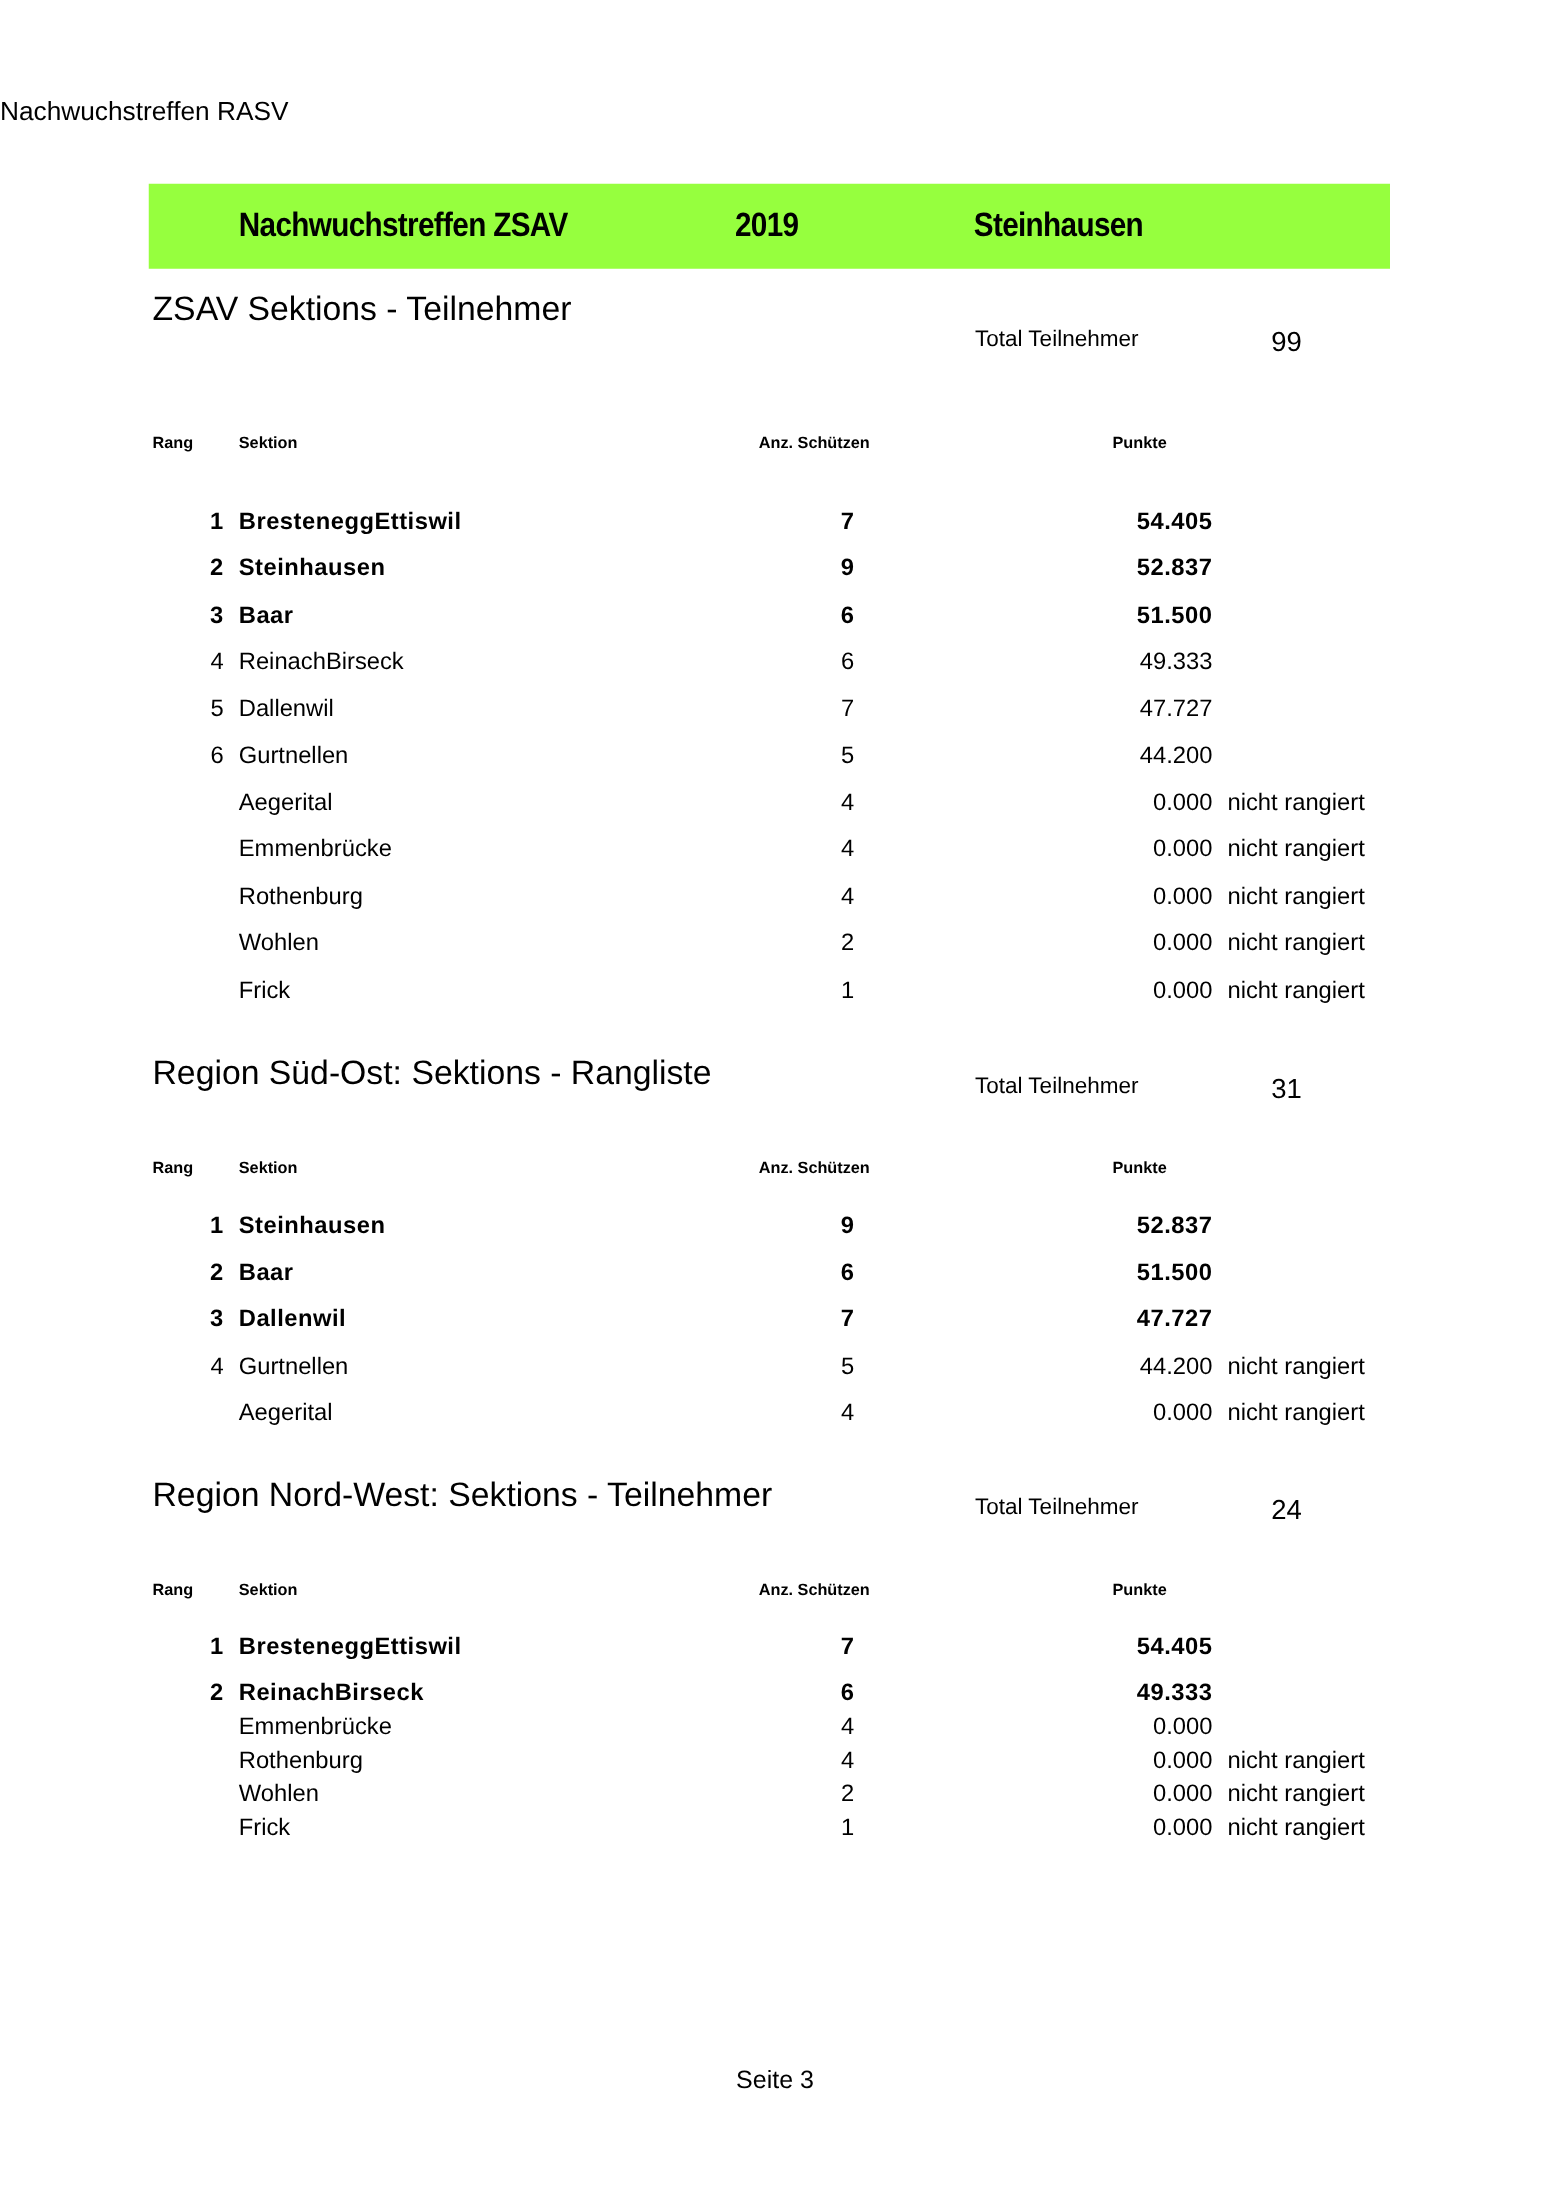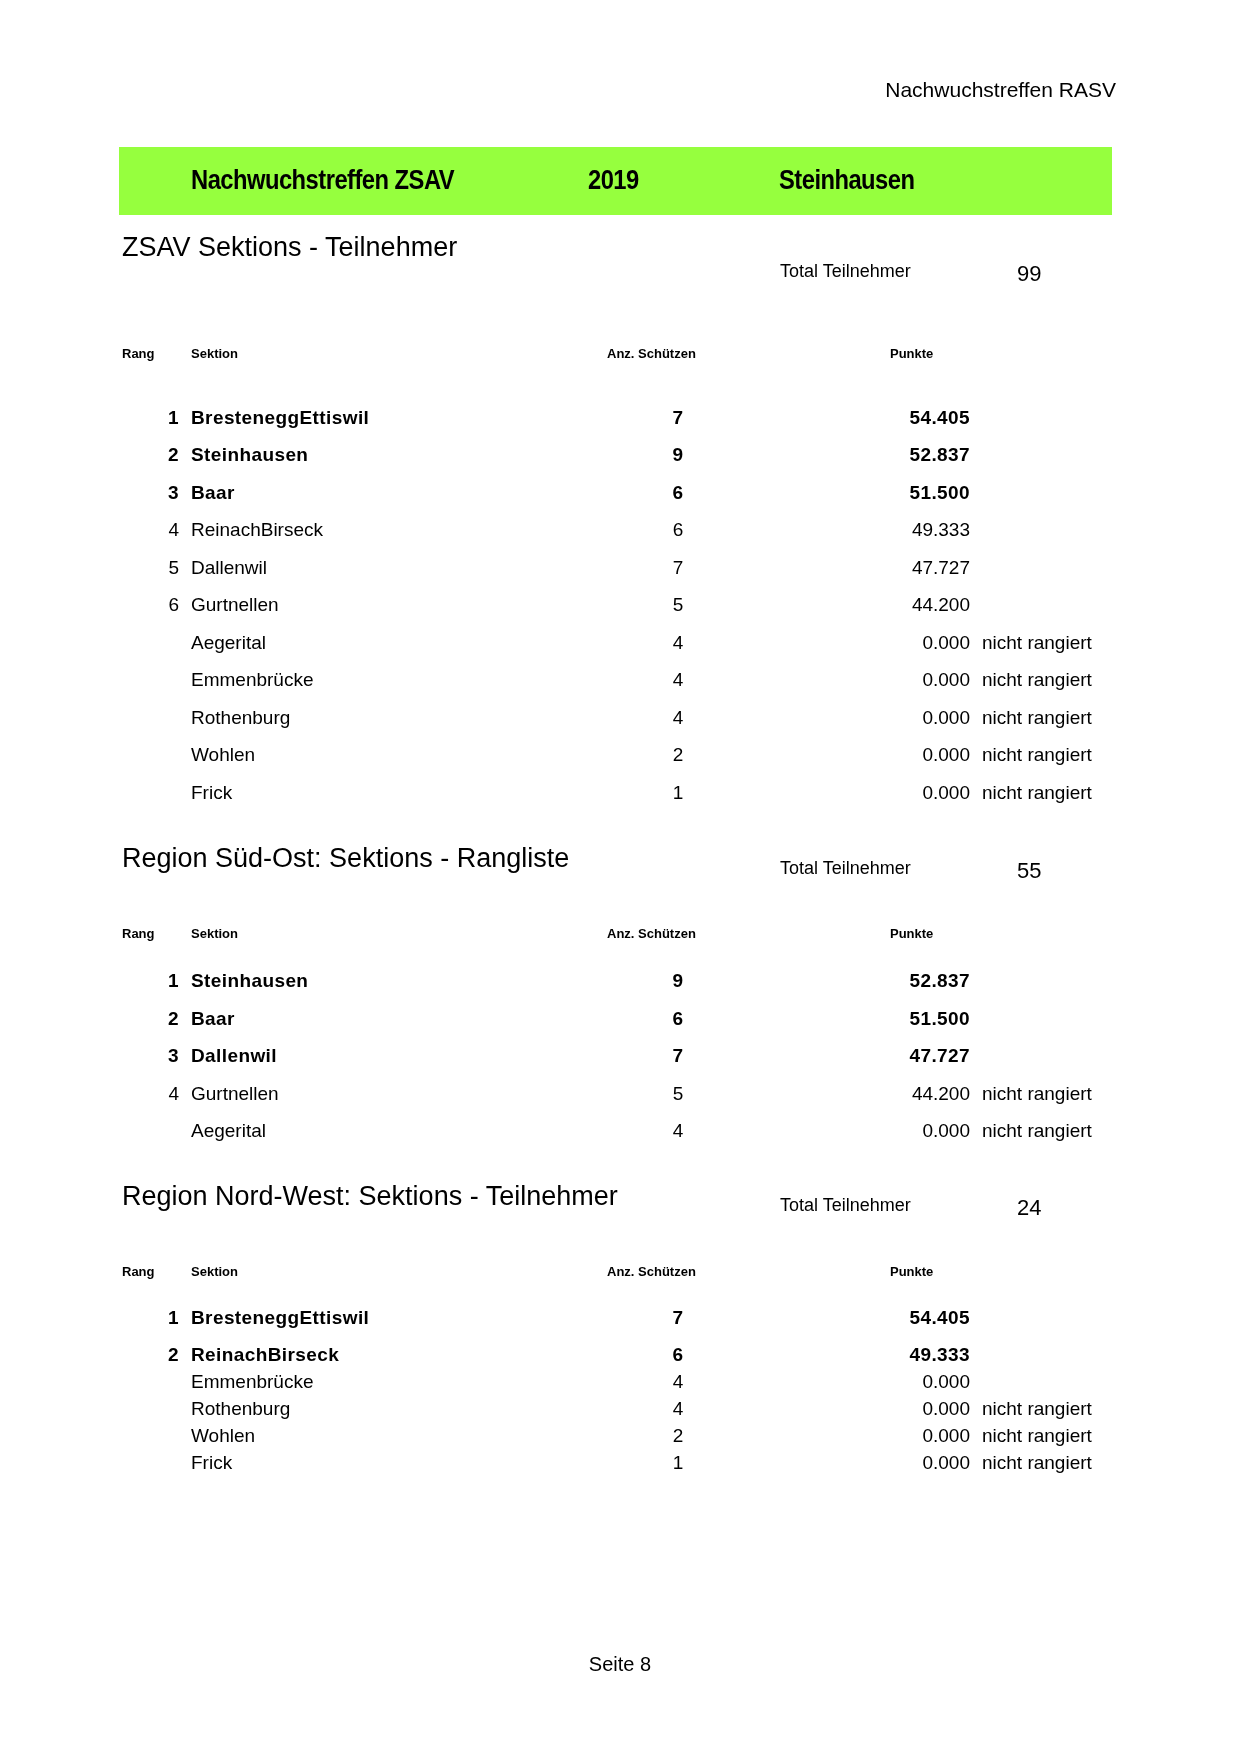--- a/index.html
+++ b/index.html
@@ -1,19 +1,19 @@
 <!DOCTYPE html>
 <html><head>
 <meta charset="utf-8">
 <style>
   html, body { margin: 0; padding: 0; background: #ffffff; }
   body { width: 1240px; height: 1753px; position: relative; overflow: hidden;
          font-family: "Liberation Sans", sans-serif; color: #000; }
   .abs { position: absolute; white-space: nowrap; }
-  .page-header { top: 78px; left: 0; width: 1116px; text-align: right; font-size: 21px; }
+  .page-header { top: 78px; left: 0; width: 1116px; text-align: left; font-size: 21px; }
   .banner { position: absolute; left: 119px; top: 147px; width: 993px; height: 68px; }
   .banner span { position: absolute; top: 18px; font-size: 27px; font-weight: bold;
                  letter-spacing: -0.6px; transform: scaleX(0.88); transform-origin: left center; }
   .section { position: absolute; left: 0; width: 1240px; }
   .sec-title { position: absolute; left: 122px; font-size: 27px; }
   .total-label { position: absolute; left: 780px; font-size: 18px; }
   .total-value { position: absolute; left: 1017px; font-size: 22px; }
   .hdr { position: absolute; font-size: 13px; font-weight: bold; }
   .row { position: absolute; left: 0; width: 1240px; height: 24px; font-size: 19px; }
   .row.bold { font-weight: bold; letter-spacing: 0.4px; }
@@ -119,21 +119,21 @@
       <span class="c-name">Frick</span>
       <span class="c-count">1</span>
       <span class="c-points">0.000</span>
       <span class="c-note">nicht rangiert</span>
     </div>
   </div>
 
 <div class="section" style="top:0">
   <div class="sec-title" style="top:843px">Region Süd-Ost: Sektions - Rangliste</div>
   <div class="total-label" style="top:858px">Total Teilnehmer</div>
-  <div class="total-value" style="top:858px">55</div>
+  <div class="total-value" style="top:858px">31</div>
   <div class="hdr" style="top:926px;left:122px">Rang</div>
   <div class="hdr" style="top:926px;left:191px">Sektion</div>
   <div class="hdr" style="top:926px;left:607px">Anz. Schützen</div>
   <div class="hdr" style="top:926px;left:890px">Punkte</div>
   <div></div>
 <div class="row bold" style="top: 970px;">
       <span class="c-rank">1</span>
       <span class="c-name">Steinhausen</span>
       <span class="c-count">9</span>
       <span class="c-points">52.837</span>
@@ -215,13 +215,13 @@
     </div>
     <div class="row" style="top: 1452px;">
       <span class="c-rank"></span>
       <span class="c-name">Frick</span>
       <span class="c-count">1</span>
       <span class="c-points">0.000</span>
       <span class="c-note">nicht rangiert</span>
     </div>
   </div>
 
-<div class="abs footer">Seite 8</div>
+<div class="abs footer">Seite 3</div>
 
 </body></html>

